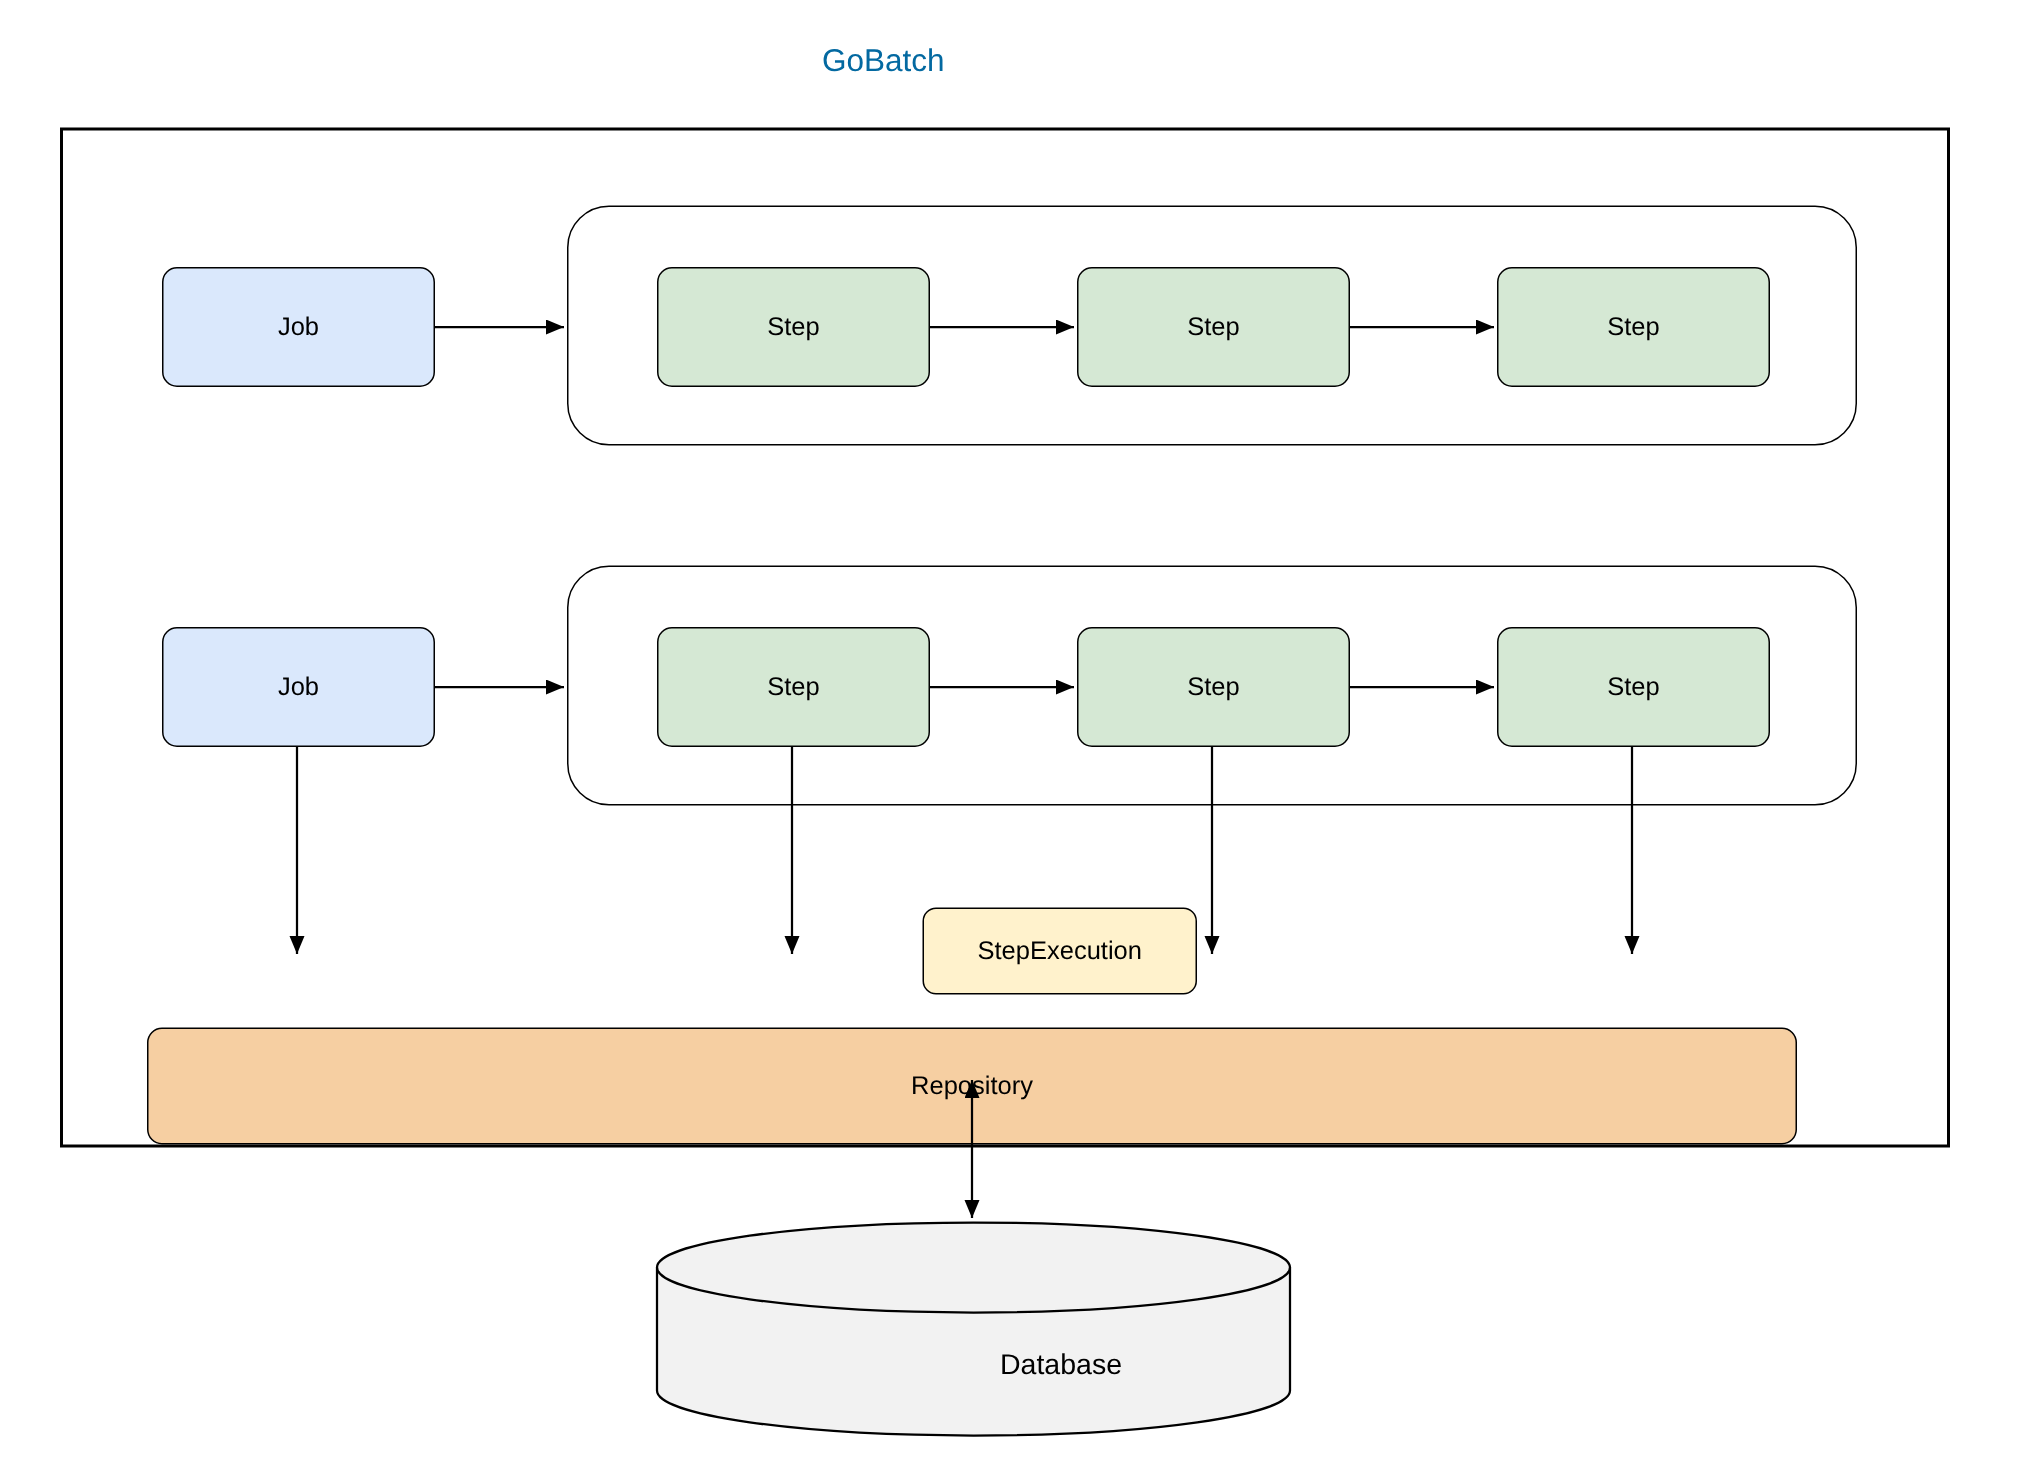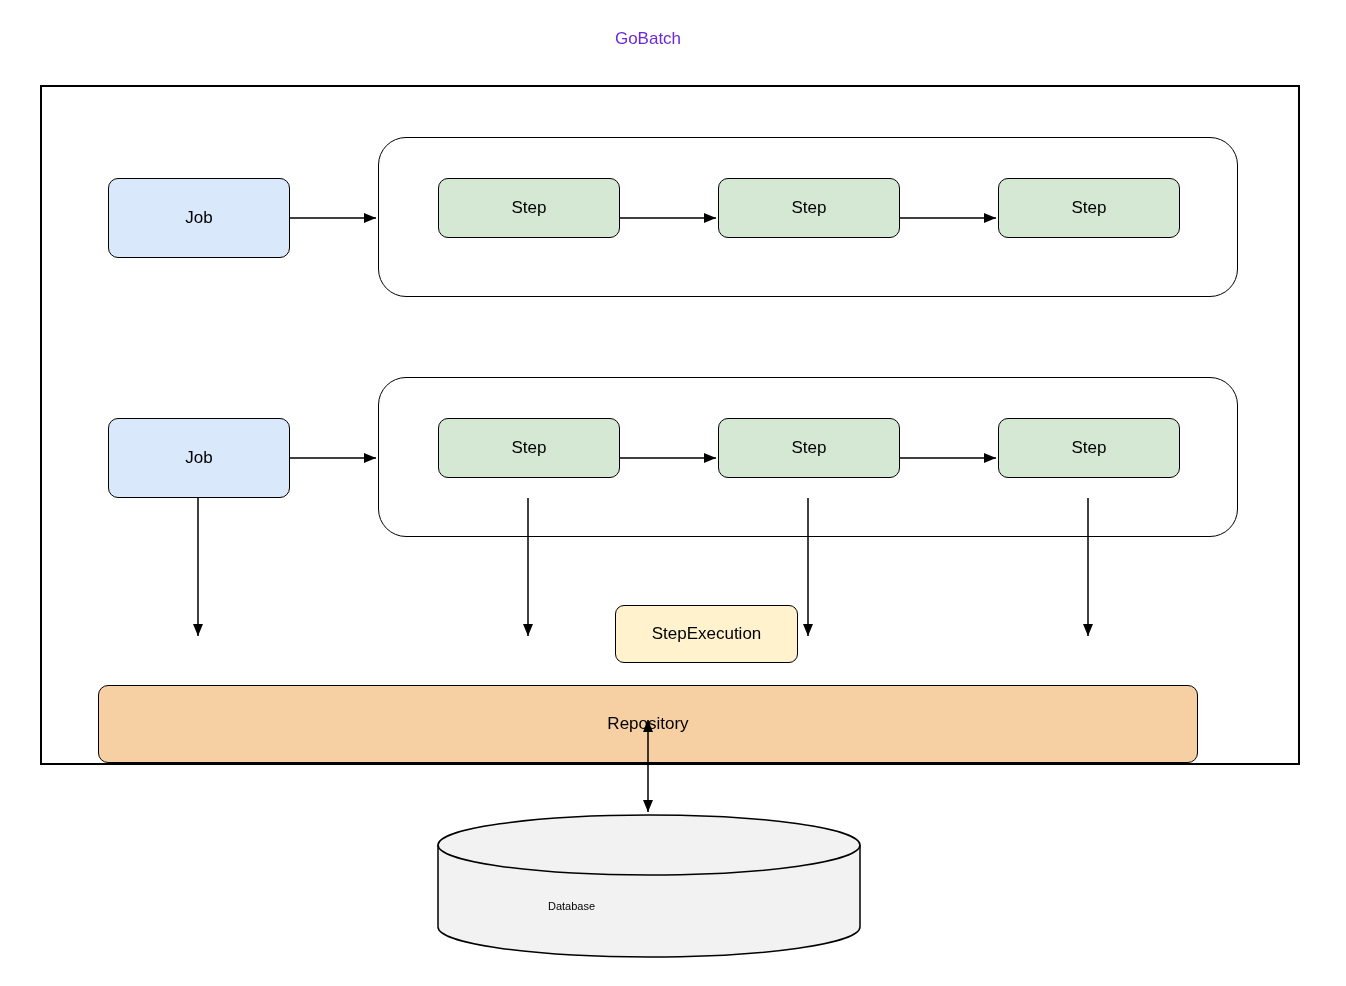--- a/index.html
+++ b/index.html
@@ -13,23 +13,22 @@
     width: 1346px;
     height: 986px;
     background: #ffffff;
     overflow: hidden;
   }
   .title {
     position: absolute;
     left: 548px;
     top: 29px;
     width: 200px;
-    text-align: center;
-    font-size: 17px;
-    color: #6d28d9;
+    font-size: 21px;
+    color: #0369a1;
   }
   .outer-box {
     position: absolute;
     left: 40px;
     top: 85px;
     width: 1260px;
     height: 680px;
     border: 2px solid #000000;
     background: transparent;
   }
@@ -54,21 +53,21 @@
     font-size: 17px;
   }
   .job {
     left: 108px;
     width: 182px;
     height: 80px;
     background: #dae8fc;
   }
   .step {
     width: 182px;
-    height: 60px;
+    height: 80px;
     background: #d5e8d4;
   }
   .r1 { top: 178px; }
   .r2 { top: 418px; }
   .s1 { left: 438px; }
   .s2 { left: 718px; }
   .s3 { left: 998px; }
   .annotation {
     position: absolute;
     top: 557px;
@@ -97,22 +96,22 @@
     border-radius: 10px;
     background: #f6cfa2;
     font-size: 17px;
     margin-top: 47px;
   }
   .db-label {
     position: absolute;
     left: 548px;
     top: 900px;
     width: 200px;
-    text-align: left;
-    font-size: 11px;
+    text-align: right;
+    font-size: 19px;
   }
   svg.overlay {
     position: absolute;
     left: 0;
     top: 0;
     width: 1346px;
     height: 986px;
     pointer-events: none;
   }
 </style>

